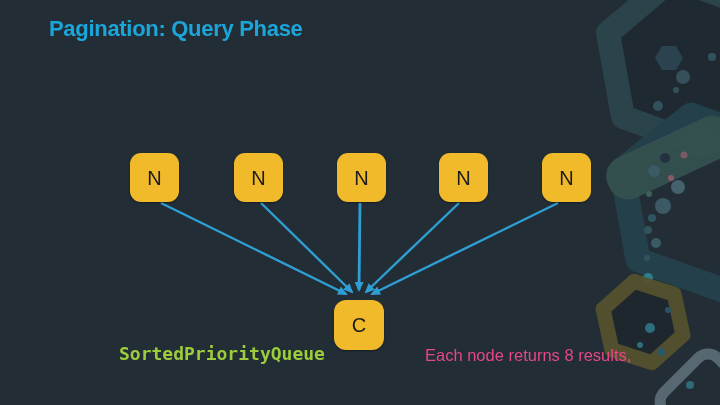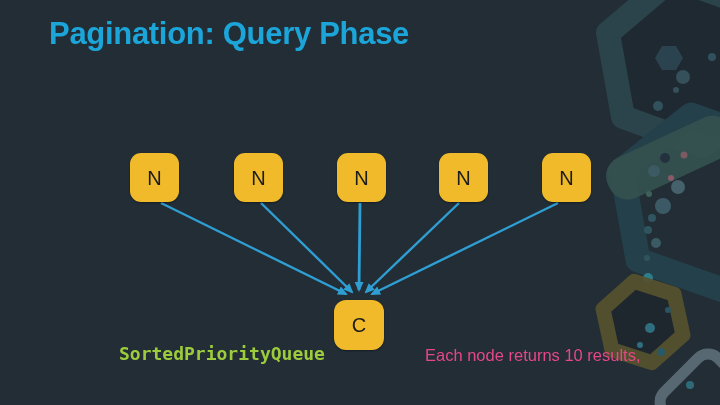--- a/index.html
+++ b/index.html
@@ -9,21 +9,21 @@
     font-family:"Liberation Sans", sans-serif;
   }
   .slide{position:absolute;inset:0;width:720px;height:405px;}
 
   
   .deco{position:absolute;top:0;right:0;width:210px;height:405px;pointer-events:none;}
 
   
   .title{
     position:absolute;left:49px;top:16px;
-    font-size:31px;font-weight:bold;letter-spacing:-0.3px;
+    font-size:22px;font-weight:bold;letter-spacing:-0.3px;
     color:var(--title,#1ba5d9);
   }
 
   
   .arrows{position:absolute;left:0;top:0;width:720px;height:405px;}
 
   .node{
     position:absolute;width:49px;height:49px;
     background:var(--node-fill,#f0ba2b);
     border-radius:11px;
@@ -134,17 +134,17 @@
   <div class="node coord">
       <span>C</span>
     </div>
 
   <div class="code">
     <div>SortedPriorityQueue</div>
     
   </div>
 
   <div class="note">
-    <div>Each node returns 10 results,</div>
+    <div>Each node returns 8 results,</div>
     
   </div>
 
 </div>
 
 </body></html>

